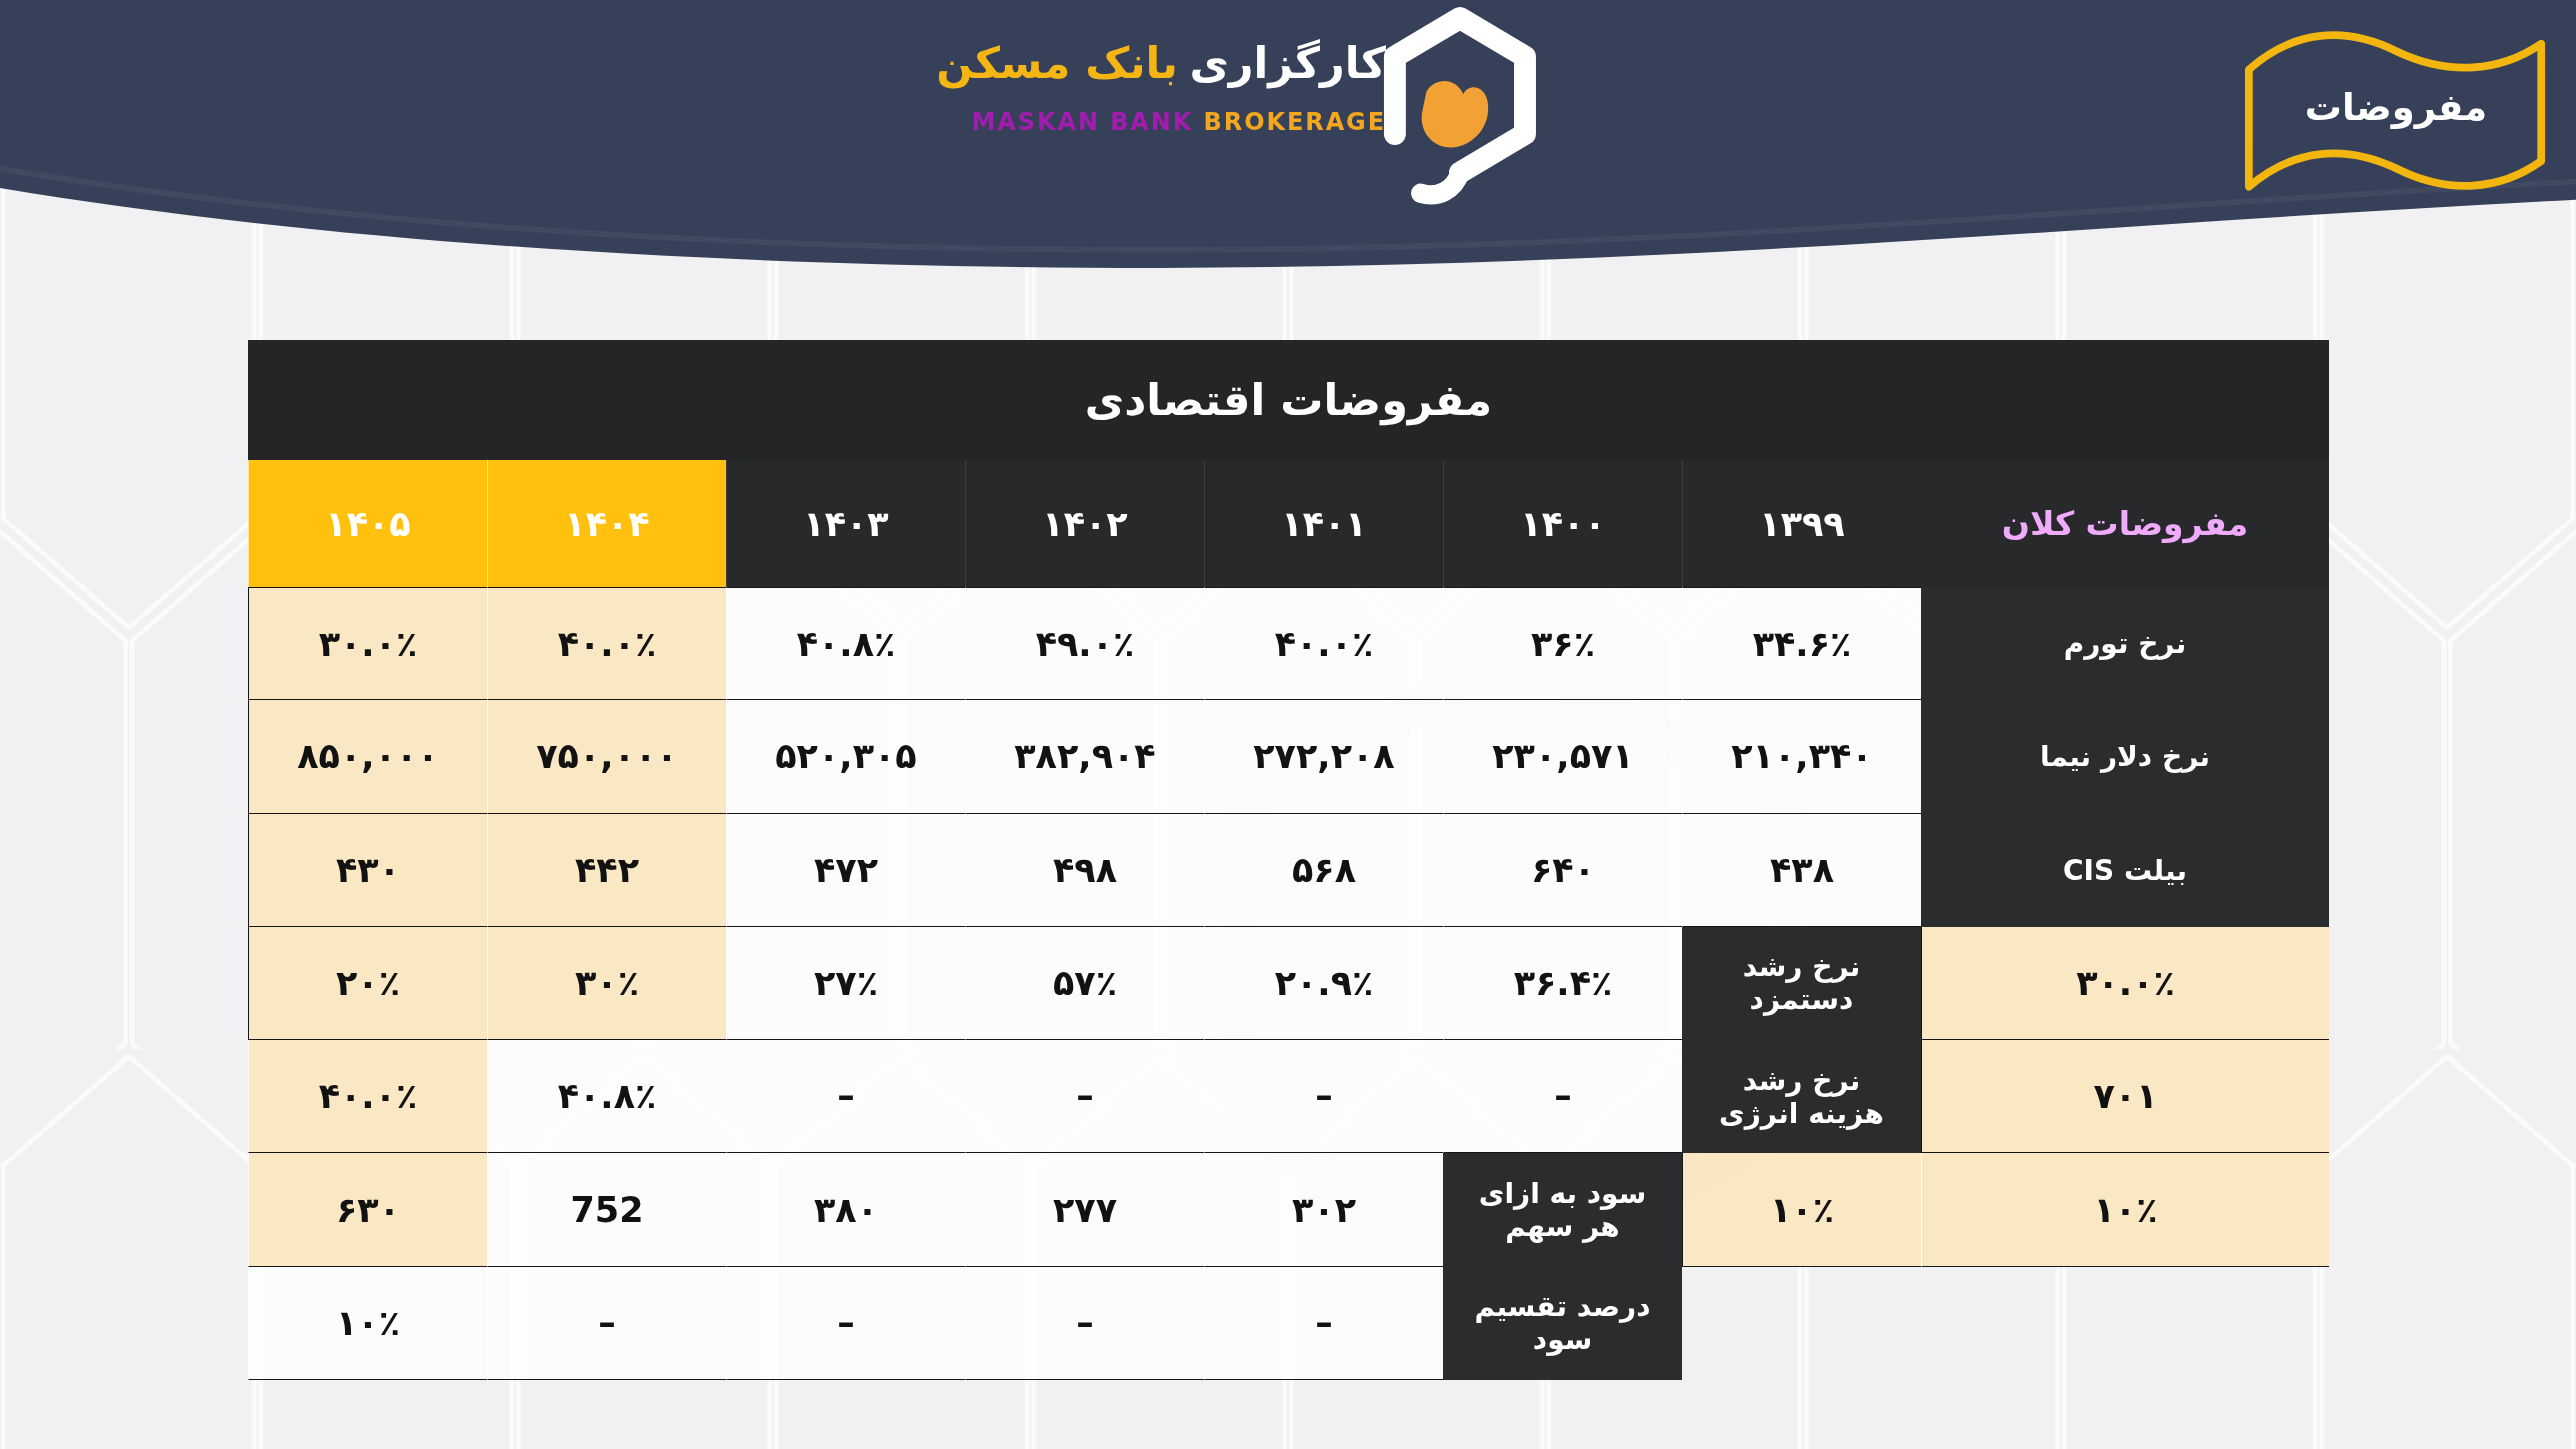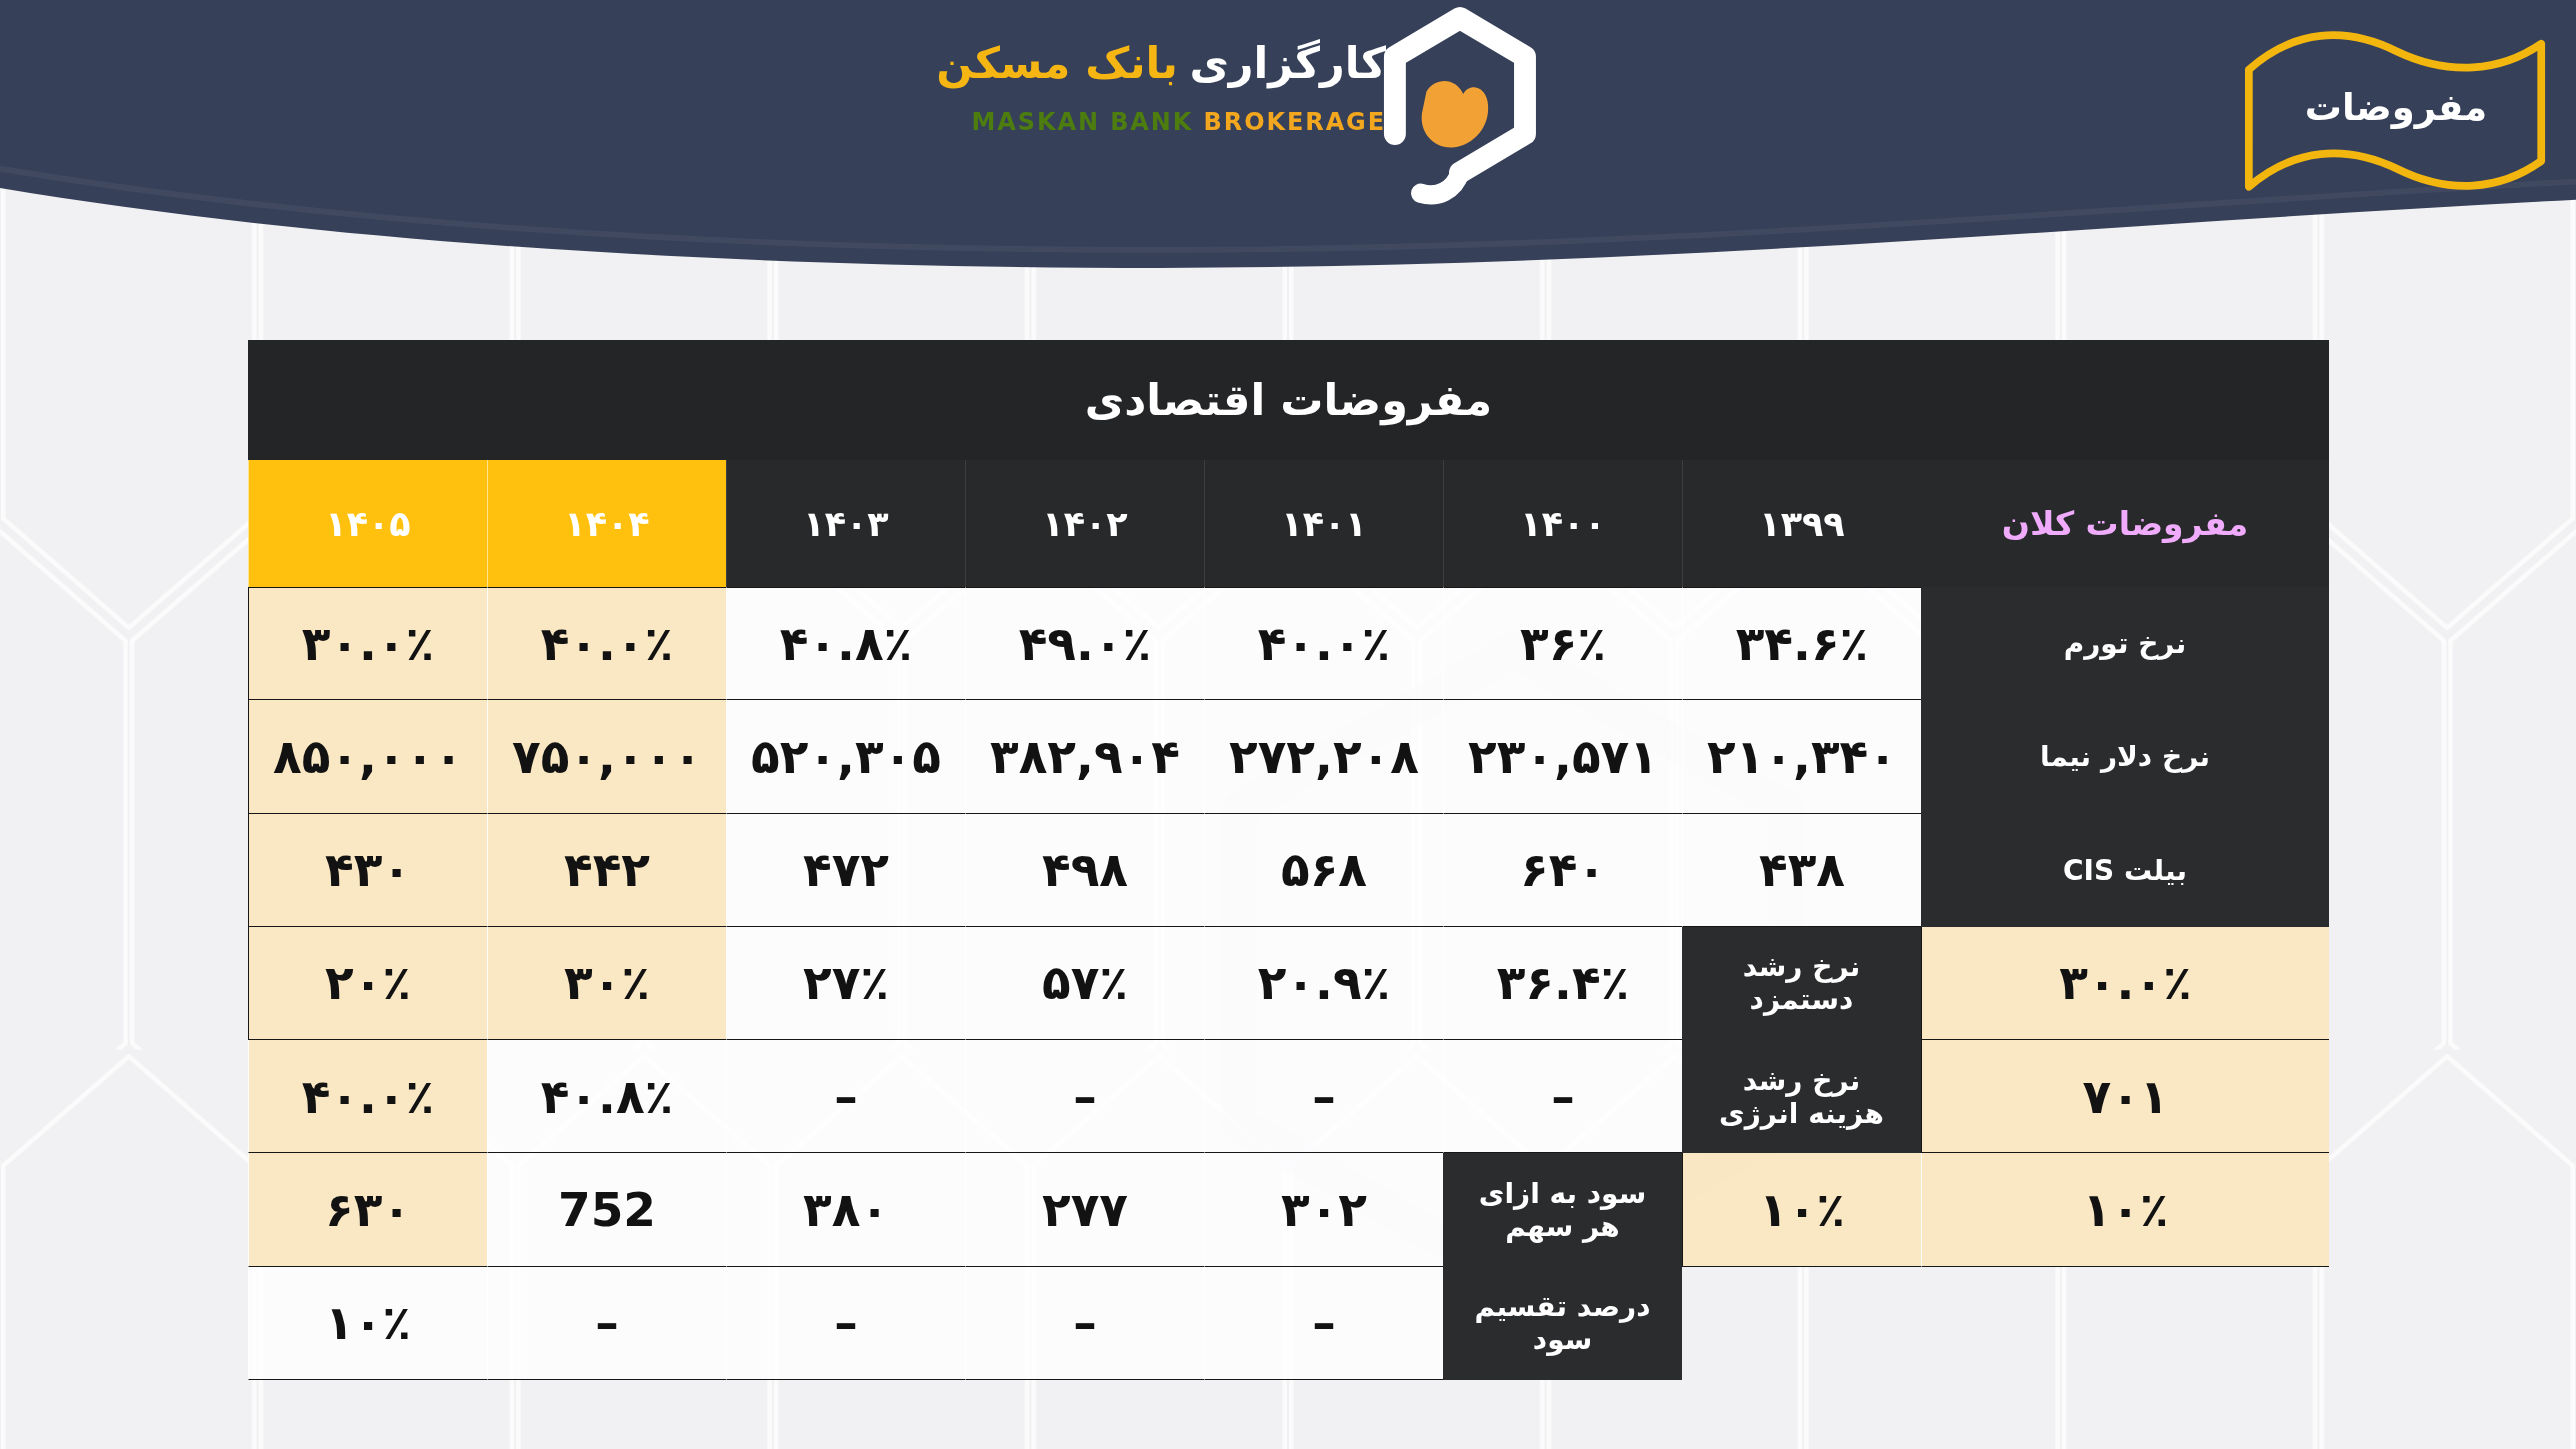--- a/index.html
+++ b/index.html
@@ -19,21 +19,21 @@
     position:absolute;right:1190px;top:24.5px;height:77px;z-index:3;
     direction:rtl;font-size:43px;font-weight:bold;white-space:nowrap;
     display:flex;align-items:center;gap:11.6px;
   }
   .logo-fa .w{color:#ffffff;}
   .logo-fa .y{color:#F5B513;}
   .logo-en{
     position:absolute;right:1190px;top:108px;z-index:3;direction:ltr;
     font-size:24px;font-weight:bold;letter-spacing:1.9px;white-space:nowrap;
   }
-  .logo-en .w{color:#4d7c0f;}
+  .logo-en .w{color:#a21caf;}
   .logo-en .y{color:#F2A71F;}
   
   #assumptions-table{
     position:absolute;left:248px;top:340px;width:2081px;height:1040px;
     display:grid;direction:ltr;z-index:2;
     grid-template-columns:repeat(7,239px) 1fr;
     grid-template-rows:120px 127px repeat(7,1fr);
   }
   .cell{display:flex;align-items:center;justify-content:center;}
   .t-title{
@@ -43,21 +43,21 @@
   .year{
     background:#28292B;color:#fff;font-size:35px;font-weight:bold;
     border-left:1.9px solid rgba(255,255,255,0.10);
   }
   .year.hl{background:#FFC10E;border-left:1.9px solid rgba(255,255,255,0.55);}
   .corner{
     background:#28292B;color:#f0abfc;font-size:33px;font-weight:bold;direction:rtl;
   }
   .val{
     background:rgba(254,254,255,0.86);color:#121212;
-    font-size:47px;font-weight:bold;direction:ltr;
+    font-size:35px;font-weight:bold;direction:ltr;
     border-bottom:1.9px solid #161616;
     border-left:1.9px solid rgba(255,255,255,0.85);
   }
   .val.hl{background:rgba(249,231,192,0.95);}
   .val.first{border-left:1.9px solid #161616;}
   .val.top{border-top:1.9px solid #161616;}
   .rlabel{
     background:#2B2C2E;color:#ffffff;font-size:28px;font-weight:bold;direction:rtl;
     padding:0 18px;text-align:center;
   }

